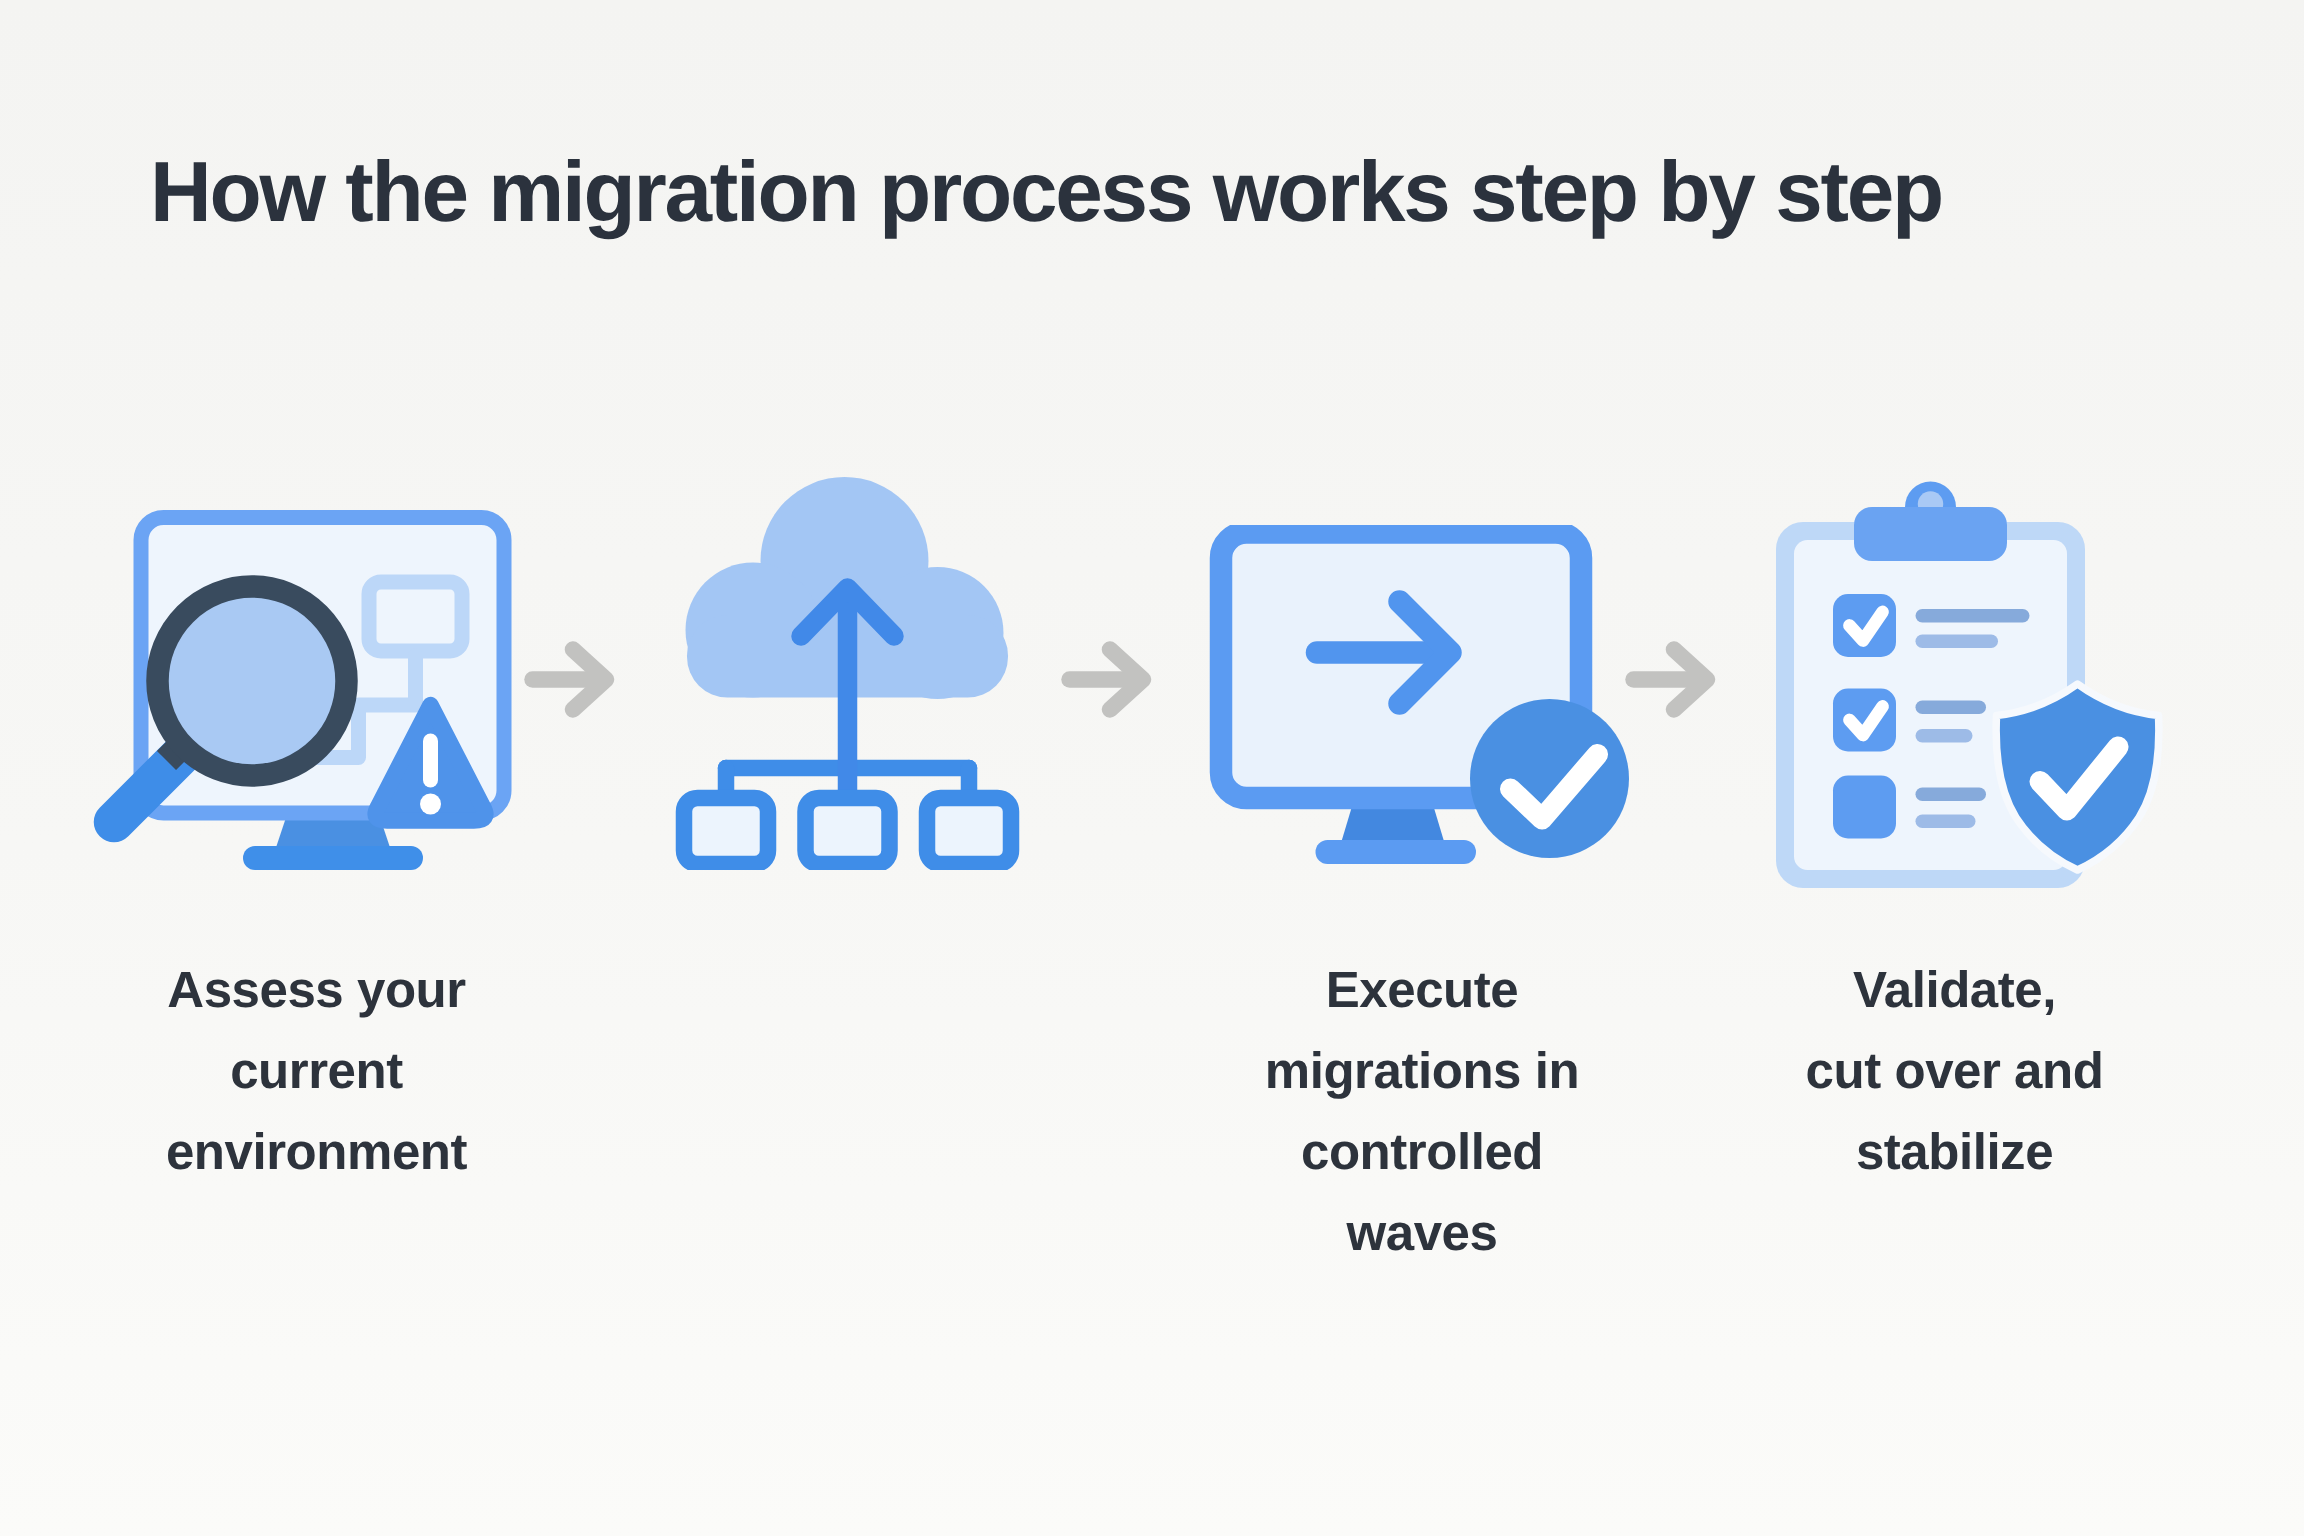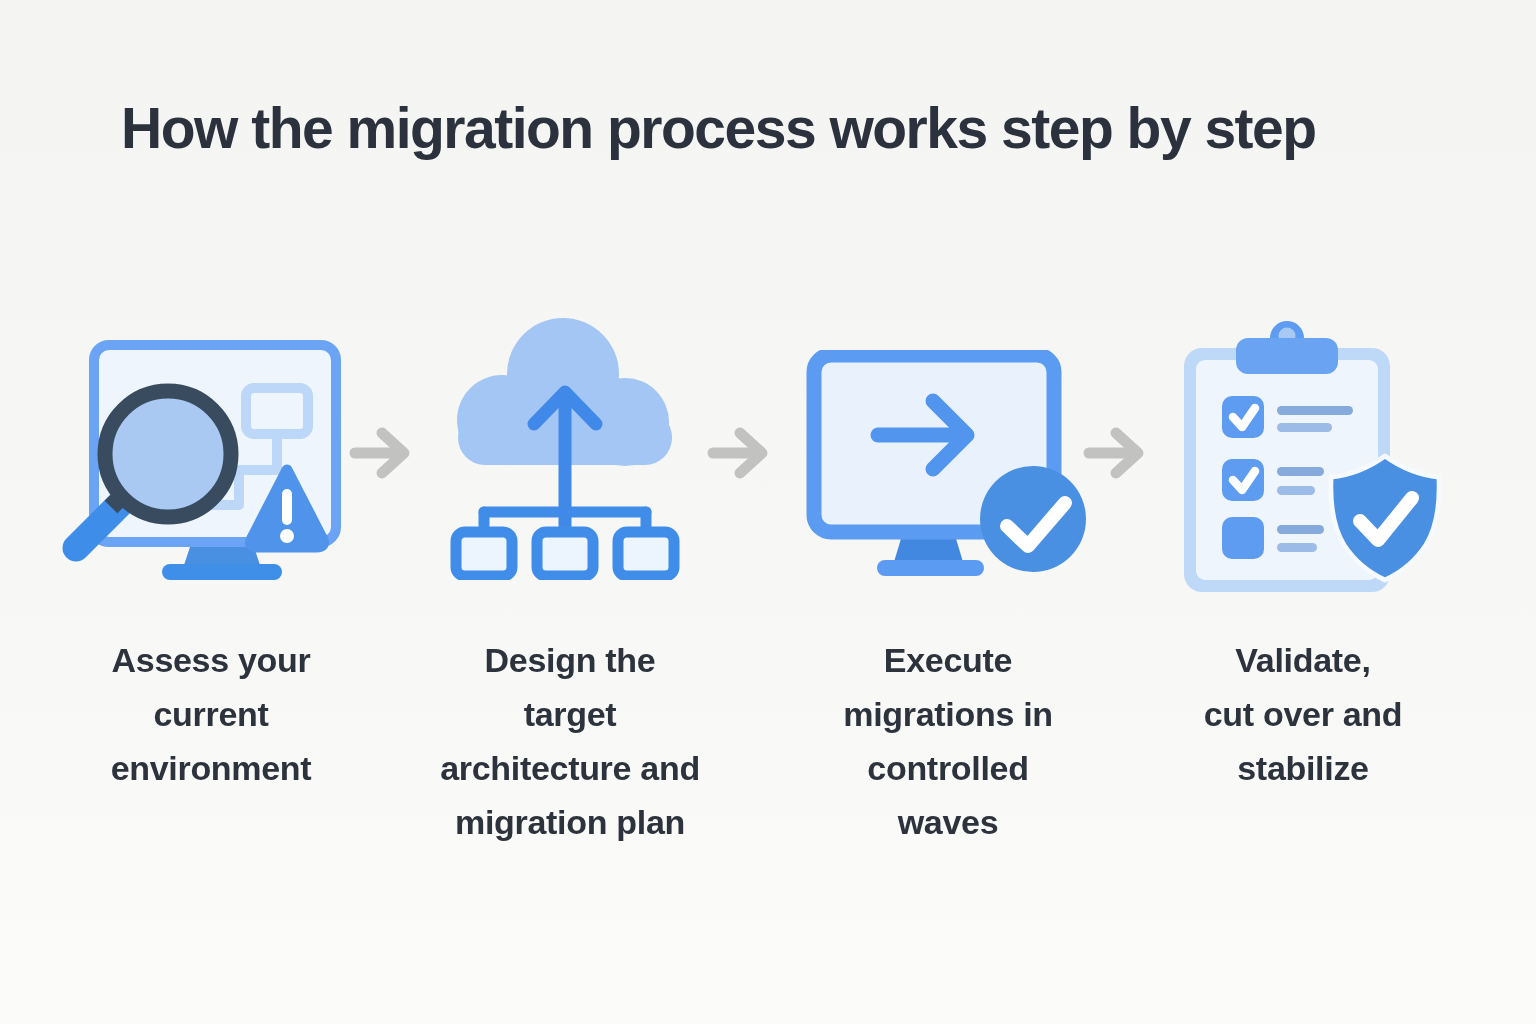--- a/index.html
+++ b/index.html
@@ -4,21 +4,21 @@
 <style>
   html,body{margin:0;padding:0;}
   body{
     width:1536px;height:1024px;
     background:#f6f6f4;
     font-family:"Liberation Sans","DejaVu Sans",sans-serif;
     overflow:hidden;
   }
   .canvas{position:relative;width:1536px;height:1024px;background:linear-gradient(180deg,#f4f4f2 0%,#f7f7f5 55%,#fbfbf9 100%);}
   .title{
-    position:absolute;left:121px;top:92px;margin:0;
+    position:absolute;left:100px;top:92px;margin:0;
     font-size:57px;font-weight:700;letter-spacing:-1.5px;
     color:#2b323d;line-height:72px;white-space:nowrap;
   }
   .step{position:absolute;top:336px;height:560px;}
   .step .icon-wrap{position:absolute;}
   .step .label{
     position:absolute;top:297px;left:0;width:100%;
     text-align:center;color:#2d333c;
     font-size:34px;font-weight:600;letter-spacing:-0.3px;
     line-height:54px;white-space:pre-line;
@@ -91,24 +91,20 @@
       <g fill="none" stroke="#4189e8" stroke-width="13" stroke-linecap="round" stroke-linejoin="round">
         <line x1="115" y1="84" x2="115" y2="222"></line>
         <polyline points="84,114 115,82 146,114"></polyline>
       </g>
       <g fill="#ecf4fd" stroke="#3f8de8" stroke-width="11" stroke-linejoin="round">
         <rect x="6" y="222" width="56" height="44" rx="9"></rect>
         <rect x="87" y="222" width="56" height="44" rx="9"></rect>
         <rect x="168" y="222" width="56" height="44" rx="9"></rect>
       </g>
     </svg>
-    <div class="label">Design the
-target
-architecture and
-migration plan</div>
   </section>
 
   <svg class="connector c2" width="70" height="54" viewBox="0 0 70 54" fill="none" stroke="#c2c2c0" stroke-width="11" stroke-linecap="round" stroke-linejoin="round">
     <line x1="7" y1="27" x2="50" y2="27"></line>
     <polyline points="34,7 56,27 34,47"></polyline>
   </svg>
 
   <section class="step step-3">
     <svg class="icon-wrap" width="285" height="235" viewBox="0 0 285 235">
       <g>

